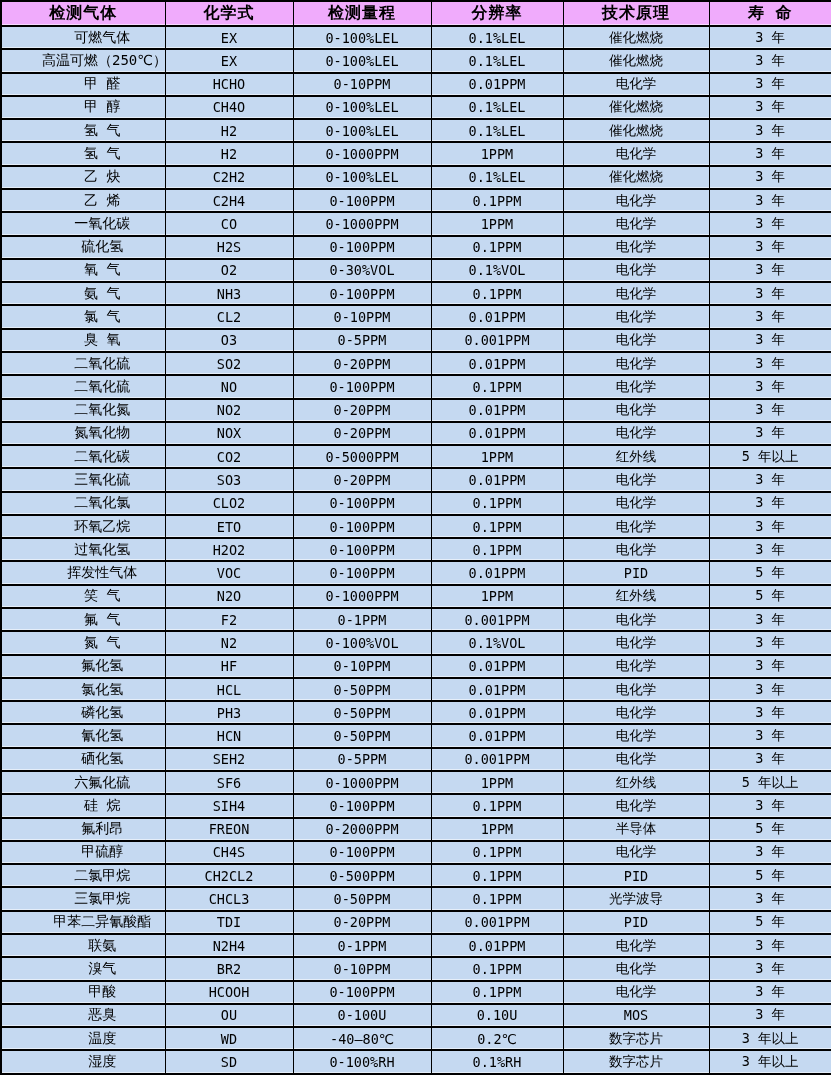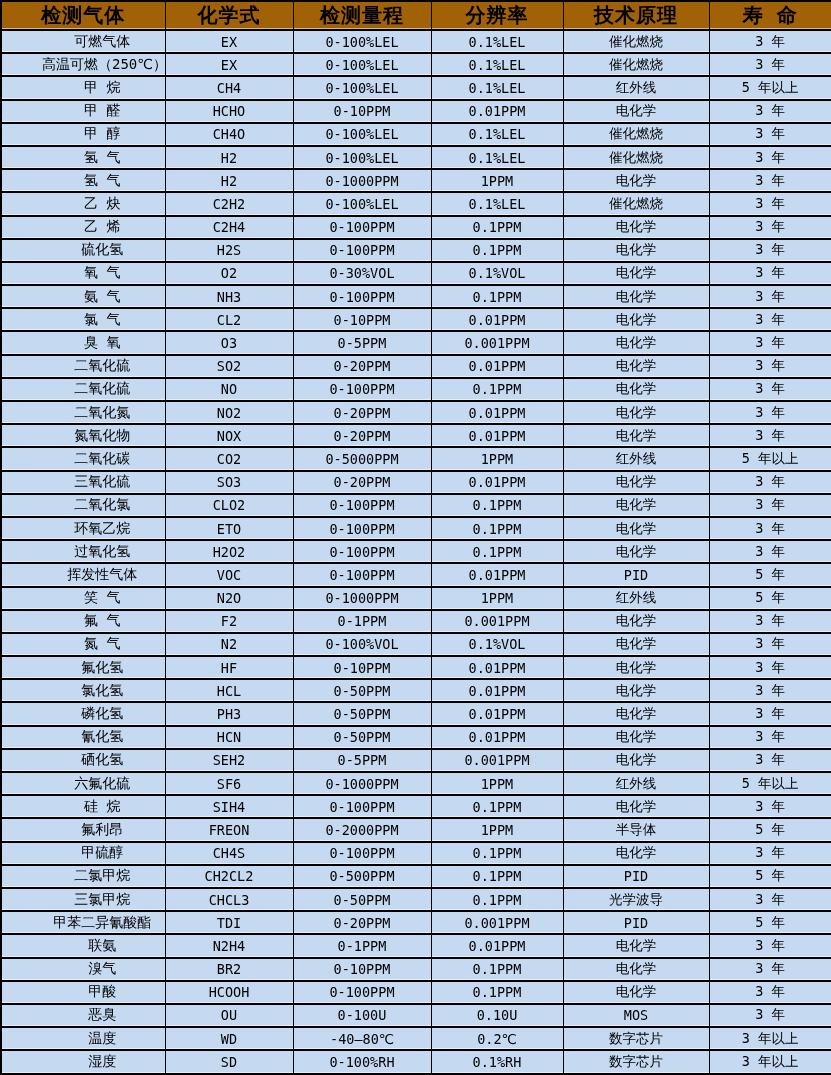--- a/index.html
+++ b/index.html
@@ -25,22 +25,22 @@
     border-top-width: 2px;
     border-bottom-width: 2px;
     text-align: center;
     vertical-align: middle;
     padding: 0 2px;
     overflow: hidden;
     white-space: nowrap;
     box-shadow: inset 0 -1px 0 rgba(255,255,255,0.55);
   }
   table.spec thead th {
-    background: #a16207;
-    font-size: 20px;
+    background: #f0abfc;
+    font-size: 16px;
     font-weight: bold;
     height: 23px;
     letter-spacing: 1px;
     border-bottom-width: 2px;
     margin-top: 17px;
   }
   table.spec tbody td {
     background: #C5D9F1;
     font-size: 13.5px;
     height: 19px;
@@ -86,28 +86,20 @@
       </tr>
       <tr>
         <td>高温可燃（250℃）</td>
         <td>EX</td>
         <td>0-100%LEL</td>
         <td>0.1%LEL</td>
         <td>催化燃烧</td>
         <td>3 年</td>
       </tr>
       <tr>
-        <td>甲 烷</td>
-        <td>CH4</td>
-        <td>0-100%LEL</td>
-        <td>0.1%LEL</td>
-        <td>红外线</td>
-        <td>5 年以上</td>
-      </tr>
-      <tr>
         <td>甲 醛</td>
         <td>HCHO</td>
         <td>0-10PPM</td>
         <td>0.01PPM</td>
         <td>电化学</td>
         <td>3 年</td>
       </tr>
       <tr>
         <td>甲 醇</td>
         <td>CH4O</td>
@@ -138,20 +130,28 @@
         <td>0-100%LEL</td>
         <td>0.1%LEL</td>
         <td>催化燃烧</td>
         <td>3 年</td>
       </tr>
       <tr>
         <td>乙 烯</td>
         <td>C2H4</td>
         <td>0-100PPM</td>
         <td>0.1PPM</td>
+        <td>电化学</td>
+        <td>3 年</td>
+      </tr>
+      <tr>
+        <td>一氧化碳</td>
+        <td>CO</td>
+        <td>0-1000PPM</td>
+        <td>1PPM</td>
         <td>电化学</td>
         <td>3 年</td>
       </tr>
       <tr>
         <td>硫化氢</td>
         <td>H2S</td>
         <td>0-100PPM</td>
         <td>0.1PPM</td>
         <td>电化学</td>
         <td>3 年</td>

